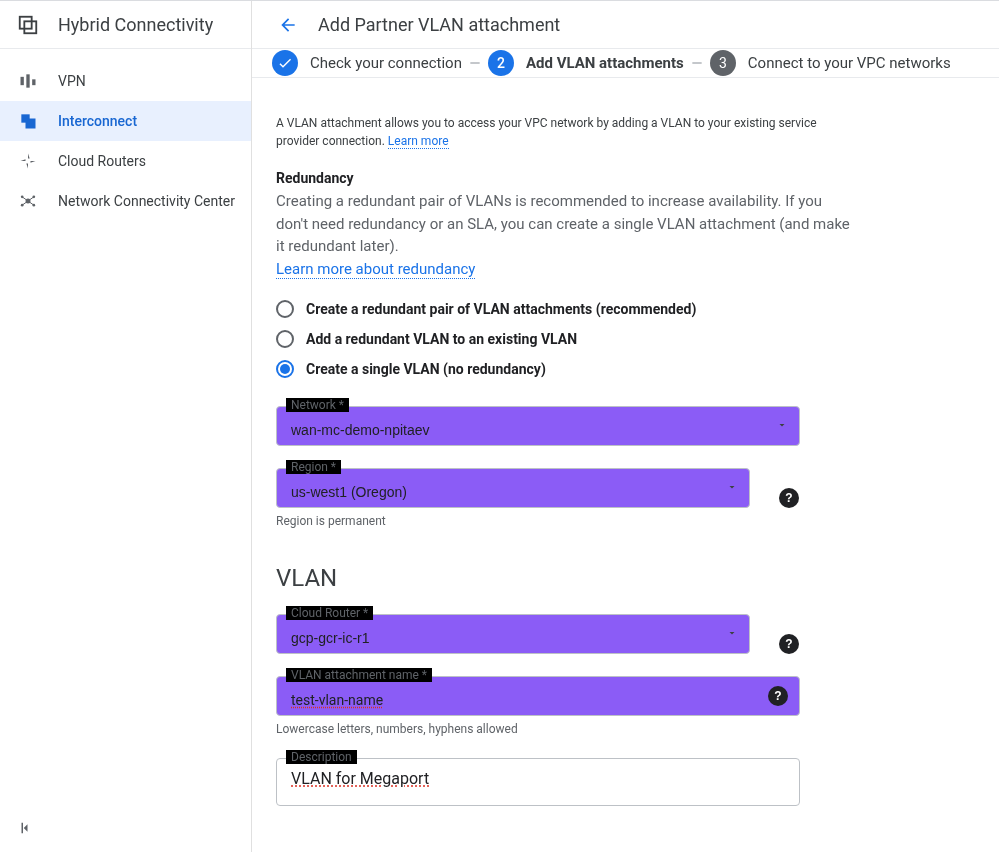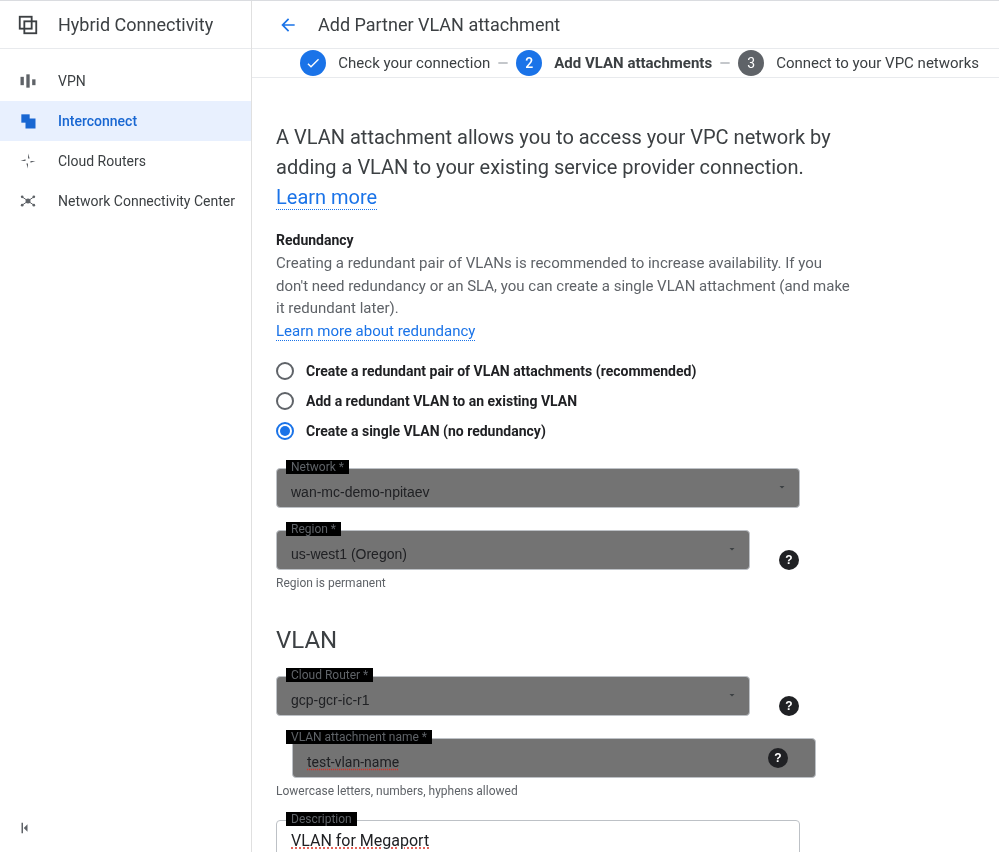--- a/index.html
+++ b/index.html
@@ -13,50 +13,50 @@
   .nav-item { display:flex; align-items:center; height:40px; padding:0 16px; font-size:14px; color:#3c4043; cursor:pointer;}
   .nav-item .icon { width:24px; height:24px; margin-right:18px; display:flex; align-items:center; justify-content:center;}
   .nav-item.active { background:#e8f0fe; color:#1967d2; font-weight:500;}
   .nav-item.active svg path, .nav-item.active svg rect { fill:#1967d2;}
   .collapse-btn { position:absolute; bottom:12px; left:14px; width:24px; height:24px; display:flex; align-items:center; justify-content:center; cursor:pointer;}
   
   .main { flex:1; display:flex; flex-direction:column; overflow:auto;}
   .page-header { display:flex; align-items:center; height:48px; padding:8px 20px; border-bottom:1px solid #e8eaed; font-size:18px; color:#3c4043;}
   .back-btn { width:32px; height:32px; border:none; background:transparent; display:flex; align-items:center; justify-content:center; margin-right:14px; cursor:pointer; color:#1a73e8;}
   
-  .stepper { display:flex; align-items:center; padding:14px 20px; border-bottom:1px solid #e8eaed; font-size:15px; color:#3c4043; white-space:nowrap; overflow:hidden;justify-content:flex-end;}
+  .stepper { display:flex; align-items:center; padding:14px 20px; border-bottom:1px solid #e8eaed; font-size:15px; color:#3c4043; white-space:nowrap; overflow:hidden;}
   .step { display:flex; align-items:center;}
   .step-circle { width:26px; height:26px; border-radius:50%; display:flex; align-items:center; justify-content:center; font-size:14px; margin-right:12px; flex-shrink:0;}
   .step-circle.check { background:#1a73e8; color:#fff;}
   .step-circle.num-active { background:#1a73e8; color:#fff; font-weight:500;}
   .step-circle.num-inactive { background:#5f6368; color:#fff;}
   .step-label { font-size:15px;}
   .step-label.bold { font-weight:700;}
   .step-sep { width:26px; text-align:center; color:#5f6368;}
   .step-sep svg { display:block; margin:0 auto;}
   
   .content { padding:24px 24px 60px 24px;}
-  .intro { font-size:20px; color:#3c4043; line-height:1.5; max-width:560px;}
+  .intro { font-size:12px; color:#3c4043; line-height:1.5; max-width:560px;}
   .intro a, .link { color:#1a73e8; text-decoration:none; border-bottom:1px dotted #1a73e8; cursor:pointer;}
   .section-head { font-size:14px; font-weight:700; color:#202124; margin-top:20px; margin-bottom:4px;}
   .section-desc { font-size:15px; color:#5f6368; line-height:1.5; max-width:580px;}
   
   .radio-group { margin-top:14px;font-weight:bold;}
   .radio-row { display:flex; align-items:center; height:30px; font-size:14px; cursor:pointer;}
   .radio-outline { width:18px; height:18px; border:2px solid #5f6368; border-radius:50%; margin-right:12px; display:flex; align-items:center; justify-content:center; flex-shrink:0;}
   .radio-row.selected .radio-outline { border-color:#1a73e8;}
   .radio-dot { width:10px; height:10px; border-radius:50%; background:#1a73e8; display:none;}
   .radio-row.selected .radio-dot { display:block;}
   
   .field { position:relative; margin-top:22px; max-width:524px;}
   .field.with-help { display:flex; align-items:flex-end; gap:28px;}
   .field.with-help .control-wrap{ flex:1;}
   .field.with-help .help-slot { width:22px; display:flex; align-items:center; justify-content:center;}
   .float-lbl { position:absolute; top:-8px; left:10px; background:#000000; padding:0 5px; font-size:12px; color:#5f6368; z-index:2;}
-  .control { width:100%; height:40px; border:1px solid #bdc1c6; border-radius:4px; padding:8px 36px 0 14px; font-size:14px; color:#202124; background:#737373; appearance:none; -webkit-appearance:none; position:relative;}
+  .control { width:100%; height:40px; border:1px solid #bdc1c6; border-radius:4px; padding:8px 36px 0 14px; font-size:14px; color:#202124; background:#8b5cf6; appearance:none; -webkit-appearance:none; position:relative;}
   .dropdown-wrap { position:relative;}
   .dropdown-wrap .caret { position:absolute; right:12px; top:50%; transform:translateY(-50%); pointer-events:none;}
   .spellcheck { text-decoration: underline dotted #d93025; text-underline-offset:2px;}
   .helper-text { font-size:12px; color:#5f6368; margin-top:6px;}
   .help-btn { width:20px; height:20px; border-radius:50%; background:#202124; color:#fff; font-size:12px; font-weight:700; display:flex; align-items:center; justify-content:center; cursor:pointer; border:none;}
   .vlan-title { font-size:24px; font-weight:400; color:#3c4043; margin-top:36px; margin-bottom:6px;}
   .textarea { width:100%; min-height:48px; border:1px solid #bdc1c6; border-radius:4px; padding:10px 14px; font-size:16px; color:#202124; resize:both; font-family:inherit;}
   .input-with-help { position:relative;}
   .input-with-help .help-abs { position:absolute; right:12px; top:50%; transform:translateY(-50%);}
   
@@ -248,21 +248,21 @@
               </svg></span>
         </div>
         <div class="help-slot">
             <button class="help-btn">?</button>
           </div>
       </div>
 
       <div class="field">
         <div class="control-wrap input-with-help">
           <span class="float-lbl">VLAN attachment name *</span>
-          <div class="control" style="display:flex;align-items:center;padding-right:40px;margin-left:16px;">
+          <div class="control" style="display:flex;align-items:center;padding-right:40px;">
             <span class="spellcheck">test-vlan-name</span>
           </div>
           <span class="help-abs">
               <button class="help-btn">?</button>
             </span>
         </div>
         <div class="helper-text">Lowercase letters, numbers, hyphens allowed</div>
       </div>
 
       <div class="field">

